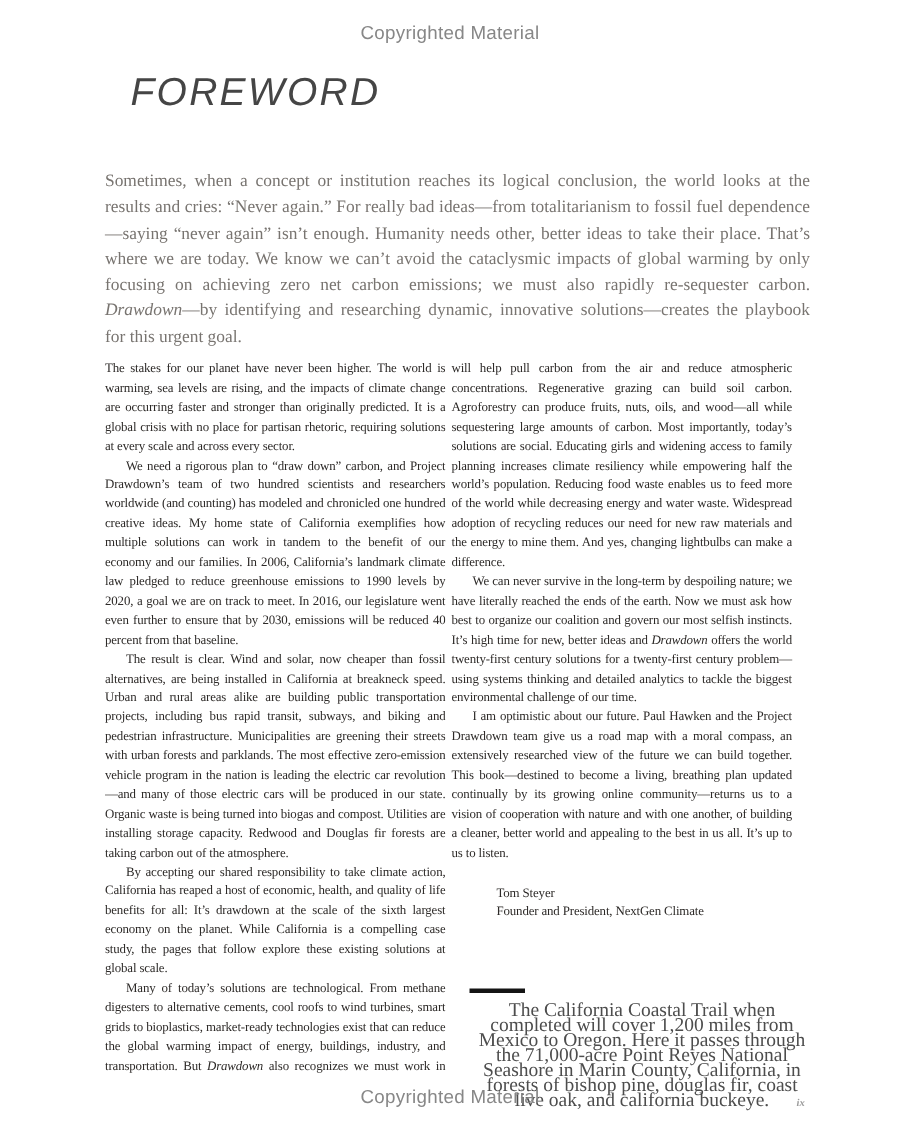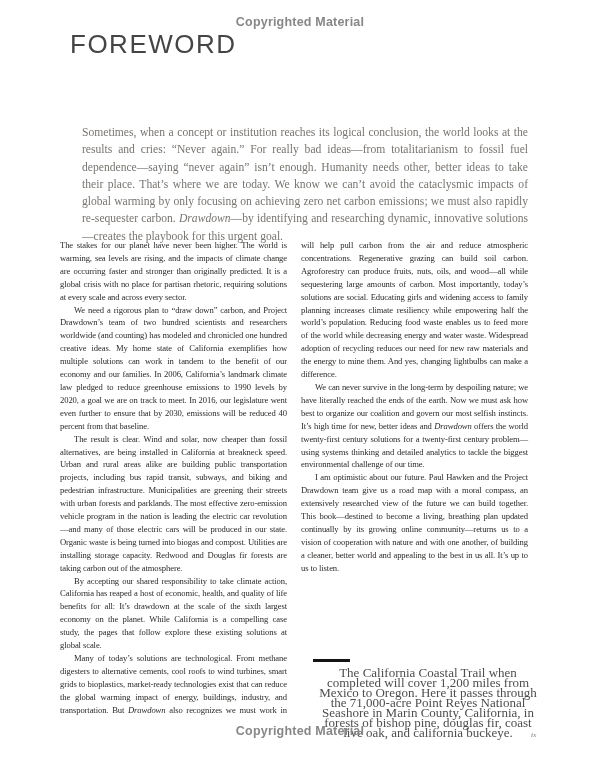--- a/index.html
+++ b/index.html
@@ -7,44 +7,44 @@
     width: 600px; height: 759px;
     background: #ffffff;
     position: relative;
     font-family: "Liberation Serif", serif;
     overflow: hidden;
   }
   .copyright {
     position: absolute; left: 0; width: 600px;
     text-align: center;
     font-family: "Liberation Sans", sans-serif;
-    font-weight: 700; font-size: 12.5px;
+    font-weight: 400; font-size: 12.5px;
     color: #878787; letter-spacing: 0.2px;
   }
   .copyright.top { top: 15px; }
   .copyright.bottom { top: 724px; }
   .page-title {
     position: absolute; left: 70px; top: 29px;
     font-family: "Liberation Sans", sans-serif;
     font-weight: 300; font-size: 26px;
     color: #454545; letter-spacing: 1.5px;
   }
   .intro {
     position: absolute; left: 70px; top: 112px; width: 470px;
     font-size: 11.6px; line-height: 17.3px;
     color: #787470; text-align: justify;
   }
-  .intro p { margin: 12px; }
+  .intro p { margin: 0; }
   .col {
     position: absolute; top: 239px; width: 227px;
     font-size: 8.6px; line-height: 12.9px;
     letter-spacing: -0.1px;
     color: #2d2a28; text-align: justify;
   }
-  .col-left  { left: 60px;  height: 479px; overflow: hidden; }
+  .col-left  { left: 70px;  height: 479px; overflow: hidden; }
   .col-right { left: 301px; }
   .col p { margin: 0; }
   .col p.indent { text-indent: 14px; }
   .ital { font-style: italic; }
   .signature {
     margin-top: 14px; margin-left: 30px;
     text-align: left; text-indent: 0;
   }
   .signature div { margin: 0; }
   .caption-block {
@@ -62,40 +62,44 @@
   .page-number {
     position: absolute; left: 531px; top: 731px;
     font-style: italic; font-size: 7px; color: #9b9b9b; font-weight: bold;
   }
 </style>
 </head>
 <body>
 
 <div class="copyright top">Copyrighted Material</div>
 
-<h1 class="page-title" style="margin:0;">FOREWORD</h1>
+<h1 class="page-title" style="margin:17px;font-style:italic;">FOREWORD</h1>
 
 <div class="intro">
     <p><span>Sometimes, when a concept or institution reaches its logical conclusion, the world looks at the results and cries: “Never again.” For really bad ideas—from totalitarianism to fossil fuel dependence—saying “never again” isn’t enough. Humanity needs other, better ideas to take their place. That’s where we are today. We know we can’t avoid the cataclysmic impacts of global warming by only focusing on achieving zero net carbon emissions; we must also rapidly re-sequester carbon. </span><span class="ital">Drawdown</span><span>—by identifying and researching dynamic, innovative solutions—creates the playbook for this urgent goal.</span></p>
   </div>
 
 <div class="col col-left">
     <p><span>The stakes for our planet have never been higher. The world is warming, sea levels are rising, and the impacts of climate change are occurring faster and stronger than originally predicted. It is a global crisis with no place for partisan rhetoric, requiring solutions at every scale and across every sector.</span></p>
     <p class="indent"><span>We need a rigorous plan to “draw down” carbon, and Project Drawdown’s team of two hundred scientists and researchers worldwide (and counting) has modeled and chronicled one hundred creative ideas. My home state of California exemplifies how multiple solutions can work in tandem to the benefit of our economy and our families. In 2006, California’s landmark climate law pledged to reduce greenhouse emissions to 1990 levels by 2020, a goal we are on track to meet. In 2016, our legislature went even further to ensure that by 2030, emissions will be reduced 40 percent from that baseline.</span></p>
     <p class="indent"><span>The result is clear. Wind and solar, now cheaper than fossil alternatives, are being installed in California at breakneck speed. Urban and rural areas alike are building public transportation projects, including bus rapid transit, subways, and biking and pedestrian infrastructure. Municipalities are greening their streets with urban forests and parklands. The most effective zero-emission vehicle program in the nation is leading the electric car revolution—and many of those electric cars will be produced in our state. Organic waste is being turned into biogas and compost. Utilities are installing storage capacity. Redwood and Douglas fir forests are taking carbon out of the atmosphere.</span></p>
     <p class="indent"><span>By accepting our shared responsibility to take climate action, California has reaped a host of economic, health, and quality of life benefits for all: It’s drawdown at the scale of the sixth largest economy on the planet. While California is a compelling case study, the pages that follow explore these existing solutions at global scale.</span></p>
     <p class="indent"><span>Many of today’s solutions are technological. From methane digesters to alternative cements, cool roofs to wind turbines, smart grids to bioplastics, market-ready technologies exist that can reduce the global warming impact of energy, buildings, industry, and transportation. But </span><span class="ital">Drawdown</span><span> also recognizes we must work in concert with natural systems and dynamics, meaning today’s solutions are also ecological. Biological carbon sinks</span></p>
   </div>
 
 <div class="col col-right">
   <div>
       <p><span>will help pull carbon from the air and reduce atmospheric concentrations. Regenerative grazing can build soil carbon. Agroforestry can produce fruits, nuts, oils, and wood—all while sequestering large amounts of carbon. Most importantly, today’s solutions are social. Educating girls and widening access to family planning increases climate resiliency while empowering half the world’s population. Reducing food waste enables us to feed more of the world while decreasing energy and water waste. Widespread adoption of recycling reduces our need for new raw materials and the energy to mine them. And yes, changing lightbulbs can make a difference.</span></p>
       <p class="indent"><span>We can never survive in the long-term by despoiling nature; we have literally reached the ends of the earth. Now we must ask how best to organize our coalition and govern our most selfish instincts. It’s high time for new, better ideas and </span><span class="ital">Drawdown</span><span> offers the world twenty-first century solutions for a twenty-first century problem—using systems thinking and detailed analytics to tackle the biggest environmental challenge of our time.</span></p>
       <p class="indent"><span>I am optimistic about our future. Paul Hawken and the Project Drawdown team give us a road map with a moral compass, an extensively researched view of the future we can build together. This book—destined to become a living, breathing plan updated continually by its growing online community—returns us to a vision of cooperation with nature and with one another, of building a cleaner, better world and appealing to the best in us all. It’s up to us to listen.</span></p>
     </div>
+  <div class="signature">
+    <div>Tom Steyer</div>
+    <div>Founder and President, NextGen Climate</div>
+  </div>
 </div>
 
 <div class="caption-block">
   <div class="caption-rule"></div>
   <div class="photo-caption">The California Coastal Trail when completed will cover 1,200 miles from Mexico to Oregon. Here it passes through the 71,000-acre Point Reyes National Seashore in Marin County, California, in forests of bishop pine, douglas fir, coast live oak, and california buckeye.</div>
 </div>
 
 <div class="copyright bottom">Copyrighted Material</div>
 
 <div class="page-number">ix</div>

